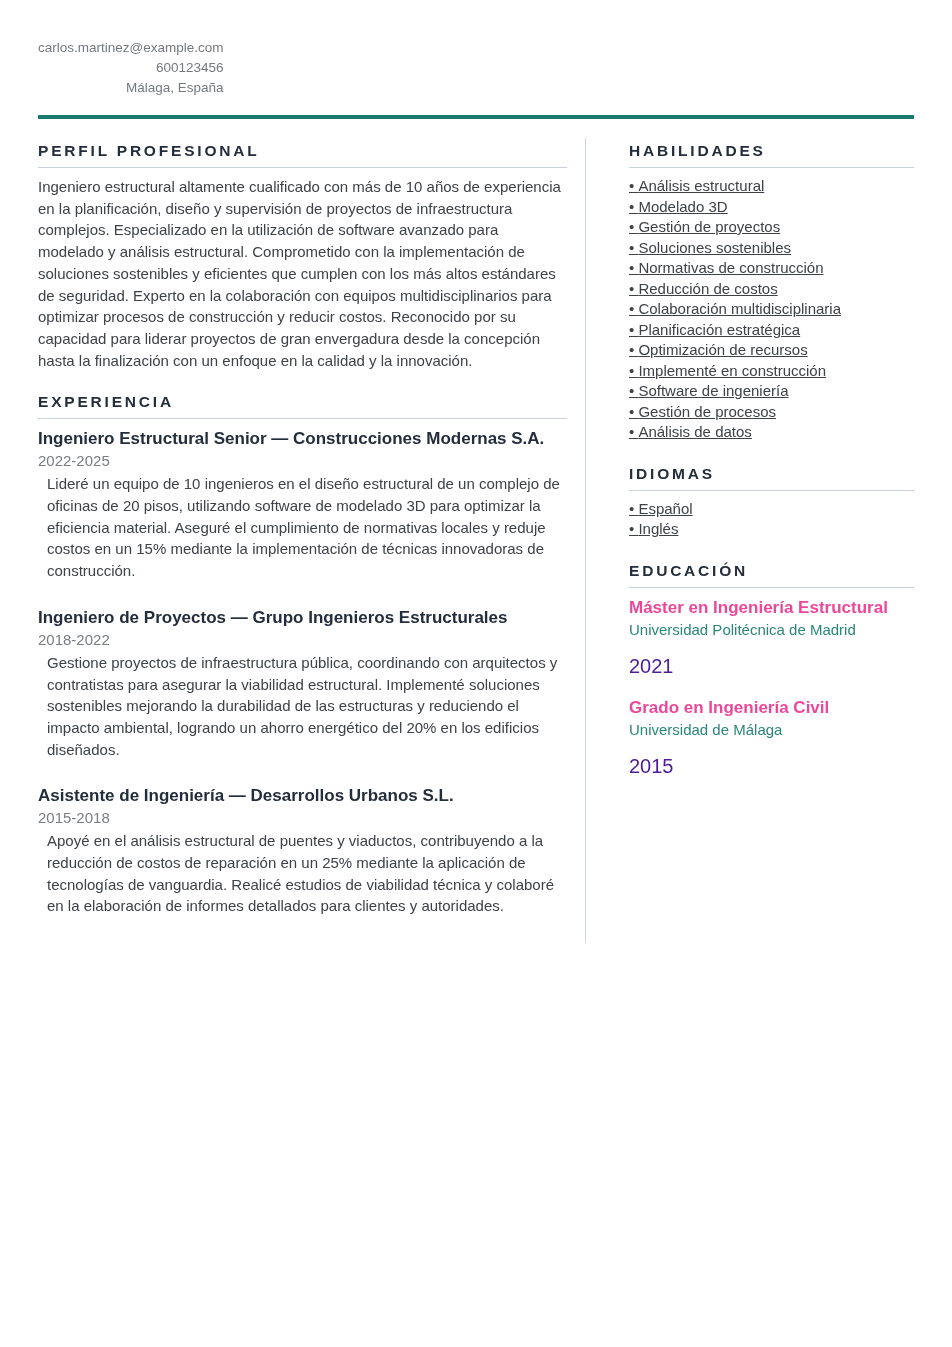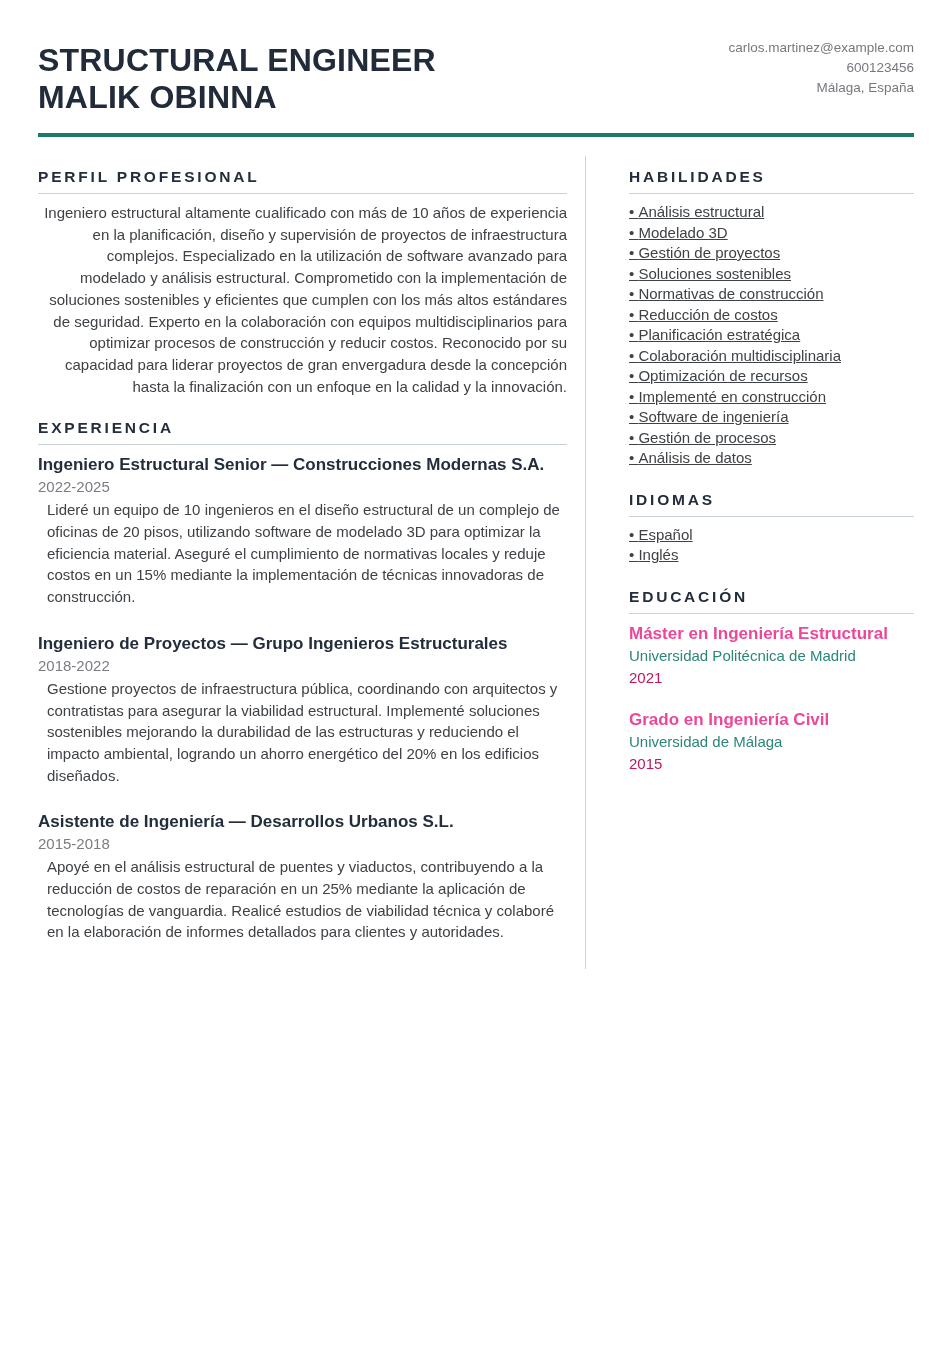--- a/index.html
+++ b/index.html
@@ -65,29 +65,28 @@
 
   
   .section-title {
     font-size: 15.5px;
     font-weight: bold;
     letter-spacing: 2.8px;
     color: #232d3b;
     padding-bottom: 7px;
     border-bottom: 1px solid #c9d2dc;
   }
-  .section { margin-top: 12px; }
+  .section { margin-top: 4px; }
   .section + .section { margin-top: 22px; }
 
   .body-text {
     font-size: 15px;
     line-height: 21.7px;
     color: #3e4246;
     margin-top: 8px;
-    text-align: right;
   }
 
   
   .job { margin-top: 9px; }
   .job + .job { margin-top: 25px; }
   .job-title {
     font-size: 17px;
     font-weight: bold;
     color: #232d3b;
     line-height: 22px;
@@ -131,36 +130,32 @@
     color: #ec4899;
     line-height: 21px;
   }
   .edu-school {
     font-size: 15px;
     color: #2b867a;
     line-height: 20px;
     margin-top: 2px;
   }
   .edu-year {
-    font-size: 15px;
-    color: #be185d;
+    font-size: 20px;
+    color: #4c1d95;
     line-height: 20px;
-    margin-top: 2px;
+    margin-top: 16px;
   }
 </style>
 </head>
 <body>
 
 <div class="page">
 
   <div class="header">
-    <div class="title-block">
-      <div>STRUCTURAL ENGINEER</div>
-      <div>MALIK OBINNA</div>
-    </div>
     <div class="contact-block">
       <div>carlos.martinez@example.com</div>
       <div>600123456</div>
       <div>Málaga, España</div>
     </div>
   </div>
   <div class="accent-rule"></div>
 
   <div class="columns">
 
@@ -201,22 +196,22 @@
 
       <div class="section">
         <div class="section-title">HABILIDADES</div>
         <ul class="bullet-list">
           <li>Análisis estructural</li>
           <li>Modelado 3D</li>
           <li>Gestión de proyectos</li>
           <li>Soluciones sostenibles</li>
           <li>Normativas de construcción</li>
           <li>Reducción de costos</li>
+          <li>Colaboración multidisciplinaria</li>
           <li>Planificación estratégica</li>
-          <li>Colaboración multidisciplinaria</li>
           <li>Optimización de recursos</li>
           <li>Implementé en construcción</li>
           <li>Software de ingeniería</li>
           <li>Gestión de procesos</li>
           <li>Análisis de datos</li>
         </ul>
       </div>
 
       <div class="section">
         <div class="section-title">IDIOMAS</div>

